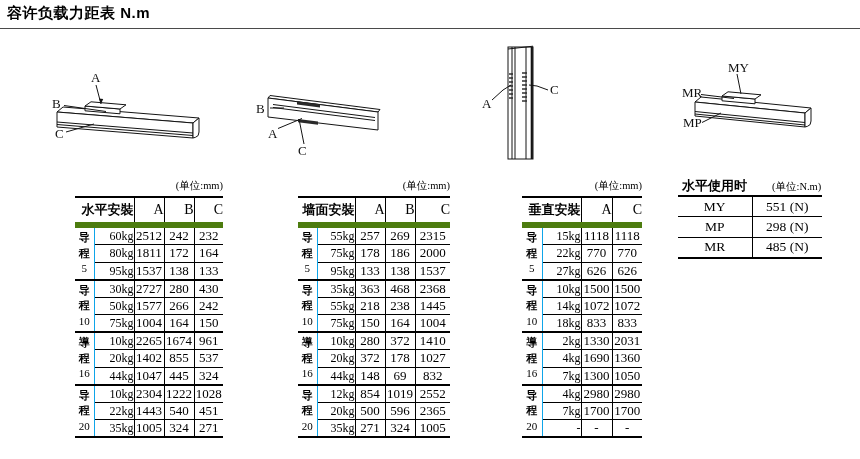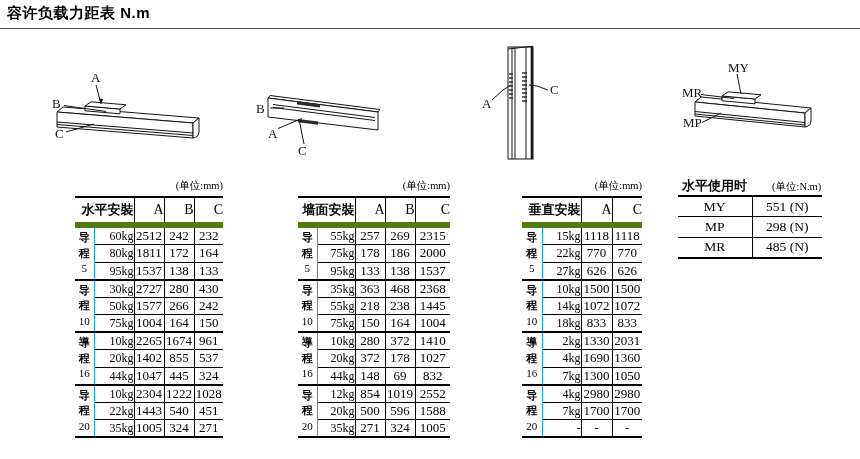--- a/index.html
+++ b/index.html
@@ -345,21 +345,21 @@
             </td>
             <td class="wt">12kg</td>
             <td class="val">854</td>
             <td class="val">1019</td>
             <td class="val">2552</td>
           </tr>
           <tr>
             <td class="wt">20kg</td>
             <td class="val">500</td>
             <td class="val">596</td>
-            <td class="val">1588</td>
+            <td class="val">2365</td>
           </tr>
           <tr>
             <td class="wt">35kg</td>
             <td class="val">271</td>
             <td class="val">324</td>
             <td class="val">1005</td>
           </tr>
         </tbody>
       </table>
   </div>

